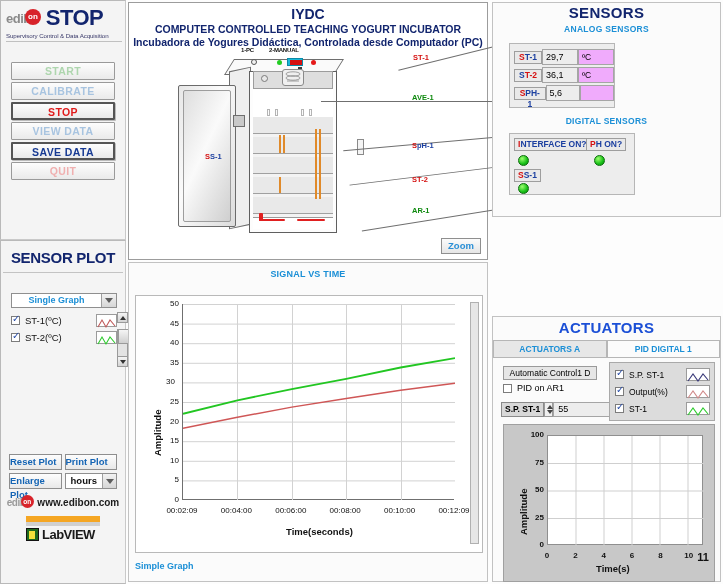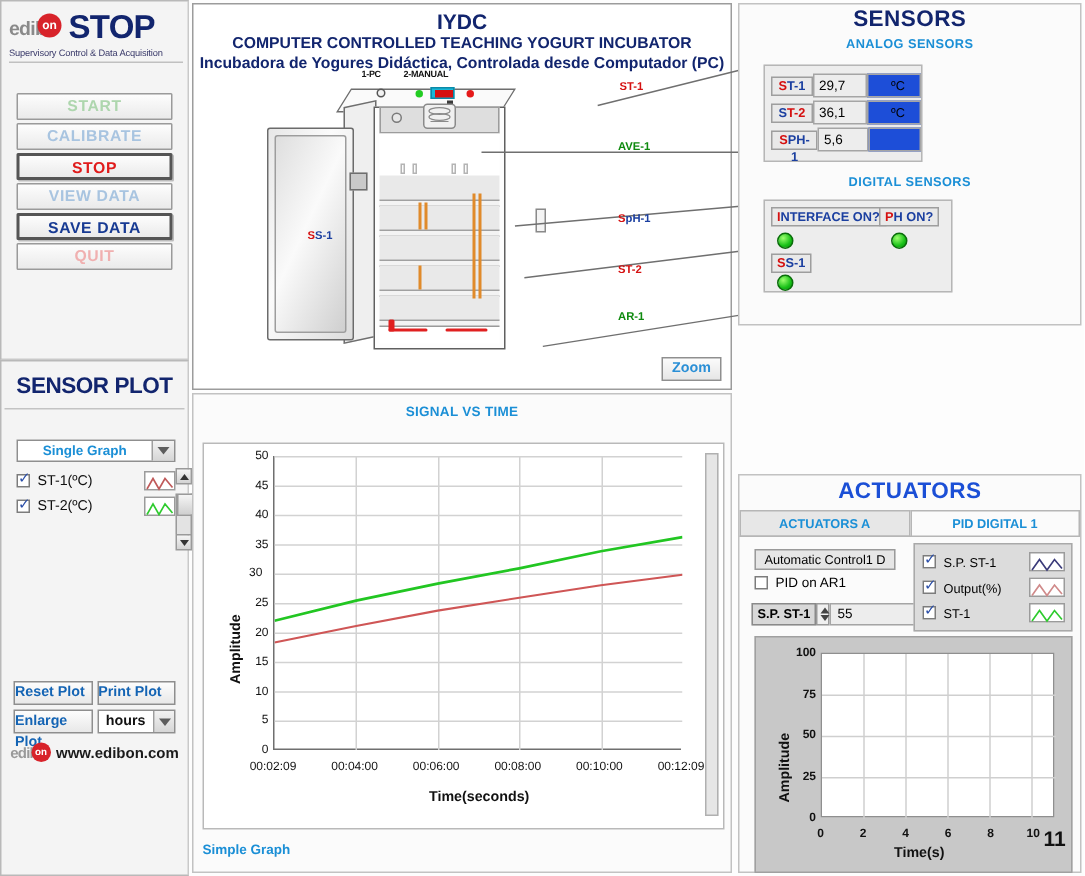--- a/index.html
+++ b/index.html
@@ -134,22 +134,22 @@
   
   #sensors { left:492px; top:2px; width:229px; height:215px; background:#fbfbfb; border:1px solid #c2c2c2;}
   .s-title { text-align:center; font-size:15px; font-weight:bold; color:#12256e; margin-top:1px; letter-spacing:0.3px;}
   .s-sub { text-align:center; font-size:8.5px; font-weight:bold; color:#1b8fd6; margin-top:3px; letter-spacing:0.3px;}
   .anabox { margin:9px 0 0 16px; width:106px; background:#ededed; border:1px solid #b6b6b6; padding:4px 0 5px 0;}
   .anarow { display:flex; align-items:center; height:18px; margin-left:4px;}
   .tag { height:13px; min-width:28px; padding:0 3px; background:#e9e9e9; border:1px solid #9e9e9e;
       font-size:8.5px; font-weight:bold; line-height:11px; text-align:center; }
   .vbox { width:36px; height:16px; background:#ededed; border:1px solid #a5a5a5; font-size:9px; line-height:14px;
       padding-left:3px; }
-  .ubox { width:36px; height:16px; background:#1d4ed8; border:1px solid #a5a5a5; font-size:8.5px; line-height:14px;
-      padding-left:15px; }
+  .ubox { width:36px; height:16px; background:#f0abfc; border:1px solid #a5a5a5; font-size:8.5px; line-height:14px;
+      padding-left:3px; }
   .d-sub { text-align:center; font-size:8.5px; font-weight:bold; color:#1b8fd6; margin-top:8px; letter-spacing:0.3px;}
   .digbox { margin:7px 0 0 16px; width:126px; height:62px; background:#ededed; border:1px solid #b6b6b6; position:relative;}
   .dtag { position:absolute; height:13px; padding:0 3px; background:#e9e9e9; border:1px solid #9e9e9e;
       font-size:8.5px; font-weight:bold; line-height:11px;}
   .ledg { position:absolute; width:11px;height:11px;border-radius:50%;
       background:radial-gradient(circle at 35% 30%, #9cff6e, #18c018 60%, #0d8a0d);
       border:1px solid #0a6d0a; }
 
   
   #actuators { left:492px; top:316px; width:229px; height:266px; background:#fbfbfb; border:1px solid #c2c2c2;}
@@ -272,20 +272,28 @@
       </div>
 
       <div class="webrow">
         <div class="web-ed">
           <span>edib</span>
           <span class="web-dot">on</span>
         </div>
         <div class="web-url">www.edibon.com</div>
       </div>
 
+      <div class="lv">
+        <div class="lv-bar"></div>
+        <div class="lv-bar2"></div>
+        <div class="lv-row">
+          <div class="lv-ico"></div>
+          <div class="lv-txt">LabVIEW</div>
+        </div>
+      </div>
     </div>
   </div>
 
   <div id="diagram" class="panel">
     <div class="d-title1">IYDC</div>
     <div class="d-title2">COMPUTER CONTROLLED TEACHING YOGURT INCUBATOR</div>
     <div class="d-title3">Incubadora de Yogures Didáctica, Controlada desde Computador (PC)</div>
 
     <div class="inc">
       <div class="pcman">1-PC</div>
@@ -477,21 +485,21 @@
             <div class="tick" style="font-size: 8px; font-weight: bold; left: 20px; top: 32.5px; width: 20px; text-align: right;">75</div>
             <div class="tick" style="font-size: 8px; font-weight: bold; left: 20px; top: 5px; width: 20px; text-align: right;">100</div>
           </div>
         <div id="pid-xticks">
             <div class="tick" style="font-size: 8px; font-weight: bold; left: 33px; top: 126px; width: 20px; text-align: center;">0</div>
             <div class="tick" style="font-size: 8px; font-weight: bold; left: 61.3636px; top: 126px; width: 20px; text-align: center;">2</div>
             <div class="tick" style="font-size: 8px; font-weight: bold; left: 89.7273px; top: 126px; width: 20px; text-align: center;">4</div>
             <div class="tick" style="font-size: 8px; font-weight: bold; left: 118.091px; top: 126px; width: 20px; text-align: center;">6</div>
             <div class="tick" style="font-size: 8px; font-weight: bold; left: 146.455px; top: 126px; width: 20px; text-align: center;">8</div>
             <div class="tick" style="font-size: 8px; font-weight: bold; left: 174.818px; top: 126px; width: 20px; text-align: center;">10</div>
-            <div class="tick" style="font-size: 14px; font-weight: bold; left: 189px; top: 126px; width: 20px; text-align: center;">11</div>
+            <div class="tick" style="font-size: 11px; font-weight: bold; left: 189px; top: 126px; width: 20px; text-align: center;">11</div>
           </div>
         <div style="position:absolute; left:43px; top:10px; width:156px; height:110px; background:#fff; border:1px solid #8f8f8f;">
           <svg width="156" height="110" viewBox="0 0 156 110" style="display:block;">
             <g stroke="#cfcfcf" stroke-width="1">
               <line x1="0" y1="27.5" x2="156" y2="27.5"></line>
               <line x1="0" y1="55" x2="156" y2="55"></line>
               <line x1="0" y1="82.5" x2="156" y2="82.5"></line>
               <line x1="28" y1="0" x2="28" y2="110"></line>
               <line x1="56" y1="0" x2="56" y2="110"></line>
               <line x1="84" y1="0" x2="84" y2="110"></line>

